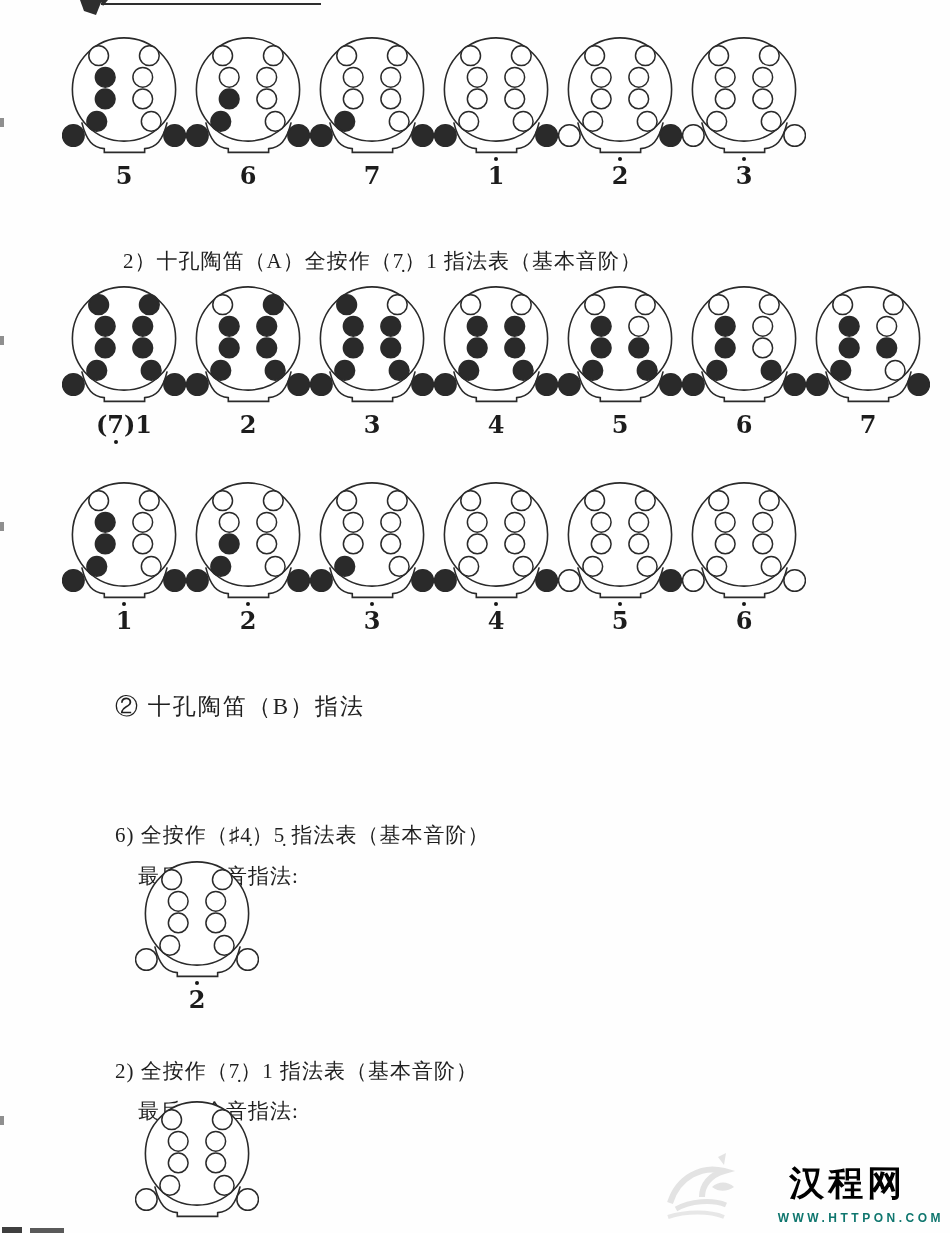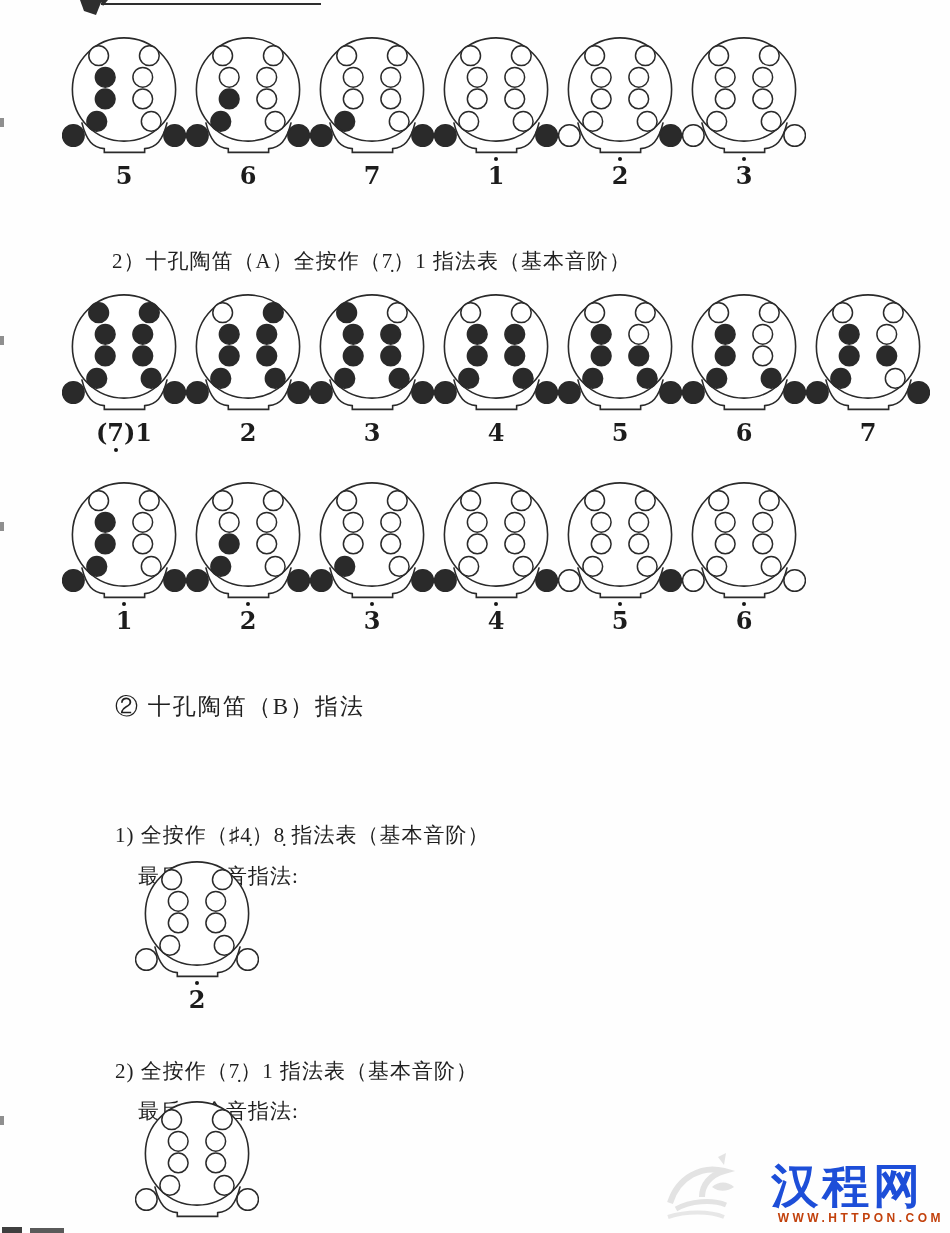--- a/index.html
+++ b/index.html
@@ -30,44 +30,44 @@
   .lbl .main { position:relative; display:inline-block; }
   .lbl .main.dot-above::after, .lbl .main.dot-below::after {
     content:""; position:absolute; left:50%; transform:translateX(-50%);
     width:4px; height:4px; border-radius:50%; background:#161616;
   }
   .lbl .main.dot-above::after { top:-6px; }
   .lbl .main.dot-below::after { bottom:-6px; }
 
   
   .t { position:absolute; white-space:nowrap; }
-  .chart-title { top:226px; left:112px; font-size:21px; letter-spacing:1px;text-align:center; }
+  .chart-title { top:226px; left:123px; font-size:21px; letter-spacing:1px;text-align:center; }
   .sec-heading { top:668px; left:115px; font-size:23px; font-weight:normal; letter-spacing:2px; }
   .para {
     position:absolute; top:724px; left:70px; width:862px;
     font-size:21px; line-height:35px; text-indent:2em;
     letter-spacing:0.5px; white-space:normal;
   }
   .b1-title { top:800px; left:115px; font-size:21px; letter-spacing:1px; }
   .b1-sub   { top:841px; left:138px; font-size:21px; letter-spacing:1px; }
   .b2-title { top:1036px; left:115px; font-size:21px; letter-spacing:1px; }
   .b2-sub   { top:1076px; left:138px; font-size:21px; letter-spacing:1px; }
 
   
   .watermark {
     position:absolute; right:6px; bottom:8px; display:flex; align-items:flex-end;
     color:#e0e0e0; user-select:none;
   }
   .wm-text { text-align:center; }
   .wm-cn {
-    font-size:47px; font-weight:bold; line-height:46px; letter-spacing:4px;
-    color:#1d4ed8; font-family:Liberation Serif, serif;
+    font-size:35px; font-weight:bold; line-height:46px; letter-spacing:4px;
+    color:#000000; font-family:Liberation Mono, monospace;
   }
   .wm-url {
-    font-size:12px; letter-spacing:3.5px; color:#c2410c; margin-top:2px;
+    font-size:12px; letter-spacing:3.5px; color:#0f766e; margin-top:2px;
     font-family:"Liberation Sans", sans-serif; font-weight:bold;margin-left:26px;
   }
 </style>
 </head>
 <body>
 
 <div class="page">
 
   <svg class="hdr-nib" viewBox="0 0 32 16">
     <polygon points="4,0 26,0 20,15 8,11" fill="#2e2e2e"></polygon>
@@ -182,21 +182,21 @@
           <circle cx="95" cy="91" r="10.5" fill="#ffffff" stroke="#2a2a2a" stroke-width="1.6"></circle>
           <circle cx="12" cy="106" r="11.5" fill="#ffffff" stroke="#2a2a2a" stroke-width="1.6"></circle>
           <circle cx="120" cy="106" r="11.5" fill="#ffffff" stroke="#2a2a2a" stroke-width="1.6"></circle>
         </svg>
         <div class="lbl"><span class="pre"></span><span class="main dot-above">3</span><span class="post"></span></div>
       </div>
     </section>
 
   <p class="t chart-title">2）十孔陶笛（A）全按作（7̣）1 指法表（基本音阶）</p>
 
-  <section class="row" style="top:293px">
+  <section class="row" style="top:285px">
       <div class="diagram">
         <svg viewBox="0 0 132 130">
           <path d="M21,92 C26,112 33,119 45,120 L45,124 L88,124 L88,120 C100,119 107,112 112,92" fill="none" stroke="#2a2a2a" stroke-width="1.7"></path>
           <circle cx="66" cy="57" r="55" fill="#ffffff" stroke="#2a2a2a" stroke-width="1.7"></circle>
           <circle cx="39" cy="21" r="10.5" fill="#2a2a2a" stroke="#2a2a2a" stroke-width="1.6"></circle>
           <circle cx="93" cy="21" r="10.5" fill="#2a2a2a" stroke="#2a2a2a" stroke-width="1.6"></circle>
           <circle cx="46" cy="44" r="10.5" fill="#2a2a2a" stroke="#2a2a2a" stroke-width="1.6"></circle>
           <circle cx="86" cy="44" r="10.5" fill="#2a2a2a" stroke="#2a2a2a" stroke-width="1.6"></circle>
           <circle cx="46" cy="67" r="10.5" fill="#2a2a2a" stroke="#2a2a2a" stroke-width="1.6"></circle>
           <circle cx="86" cy="67" r="10.5" fill="#2a2a2a" stroke="#2a2a2a" stroke-width="1.6"></circle>
@@ -411,21 +411,21 @@
           <circle cx="95" cy="91" r="10.5" fill="#ffffff" stroke="#2a2a2a" stroke-width="1.6"></circle>
           <circle cx="12" cy="106" r="11.5" fill="#ffffff" stroke="#2a2a2a" stroke-width="1.6"></circle>
           <circle cx="120" cy="106" r="11.5" fill="#ffffff" stroke="#2a2a2a" stroke-width="1.6"></circle>
         </svg>
         <div class="lbl"><span class="pre"></span><span class="main dot-above">6</span><span class="post"></span></div>
       </div>
     </section>
 
   <h3 class="t sec-heading">② 十孔陶笛（B）指法</h3>
 
-  <p class="t b1-title">1) 全按作（♯4̣）8̣ 指法表（基本音阶）</p>
+  <p class="t b1-title">6) 全按作（♯4̣）5̣ 指法表（基本音阶）</p>
   <p class="t b1-sub">最后一个音指法:</p>
   <section class="row single" style="top:860px">
       <div class="diagram">
         <svg viewBox="0 0 132 130">
           <path d="M21,92 C26,112 33,119 45,120 L45,124 L88,124 L88,120 C100,119 107,112 112,92" fill="none" stroke="#2a2a2a" stroke-width="1.7"></path>
           <circle cx="66" cy="57" r="55" fill="#ffffff" stroke="#2a2a2a" stroke-width="1.7"></circle>
           <circle cx="39" cy="21" r="10.5" fill="#ffffff" stroke="#2a2a2a" stroke-width="1.6"></circle>
           <circle cx="93" cy="21" r="10.5" fill="#ffffff" stroke="#2a2a2a" stroke-width="1.6"></circle>
           <circle cx="46" cy="44" r="10.5" fill="#ffffff" stroke="#2a2a2a" stroke-width="1.6"></circle>
           <circle cx="86" cy="44" r="10.5" fill="#ffffff" stroke="#2a2a2a" stroke-width="1.6"></circle>

